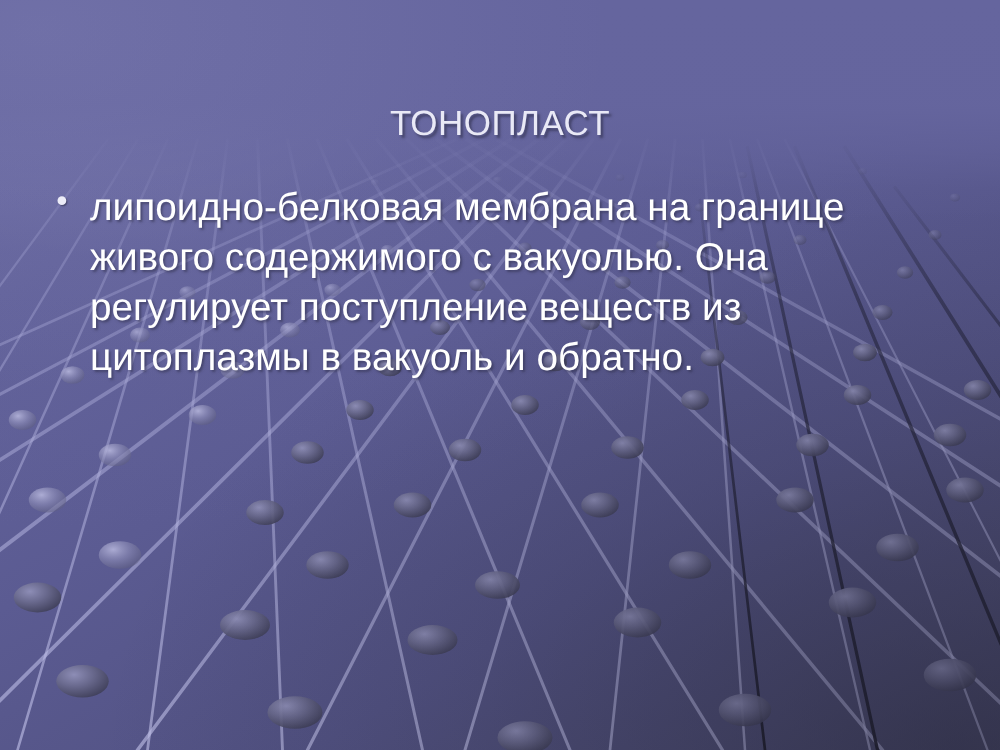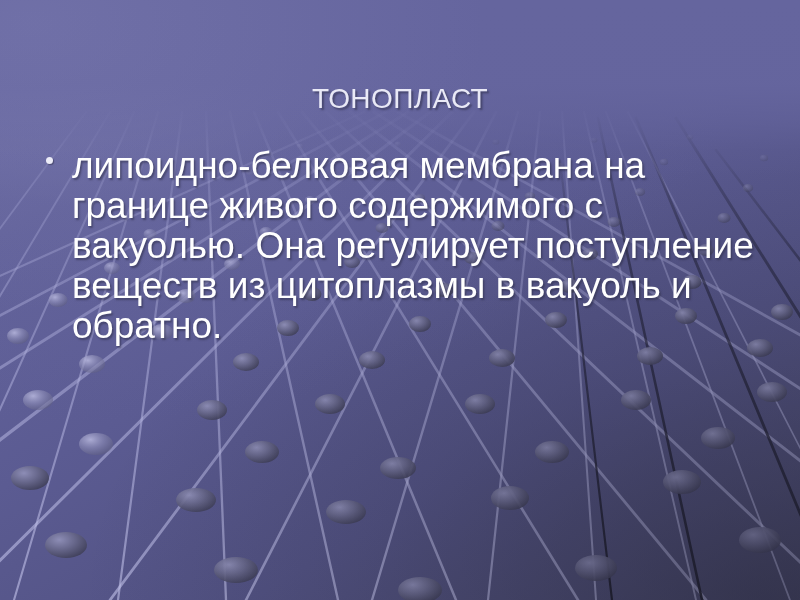--- a/index.html
+++ b/index.html
@@ -78,21 +78,21 @@
   }
   .bullet-dot i {
     display:block;
     width:7px; height:7px;
     border-radius:50%;
     background:#eceCf8;
     box-shadow:1px 1px 1px rgba(40,40,64,0.5);
   }
   .bullet-text {
     flex:1 1 auto;
-    font-size:37px;
+    font-size:31px;
     line-height:40px;
     color:#ffffff;
     text-shadow:1.5px 1.5px 2px rgba(44,44,70,0.55);
   }
 </style>
 </head>
 <body>
 
 <div id="slide">
 

